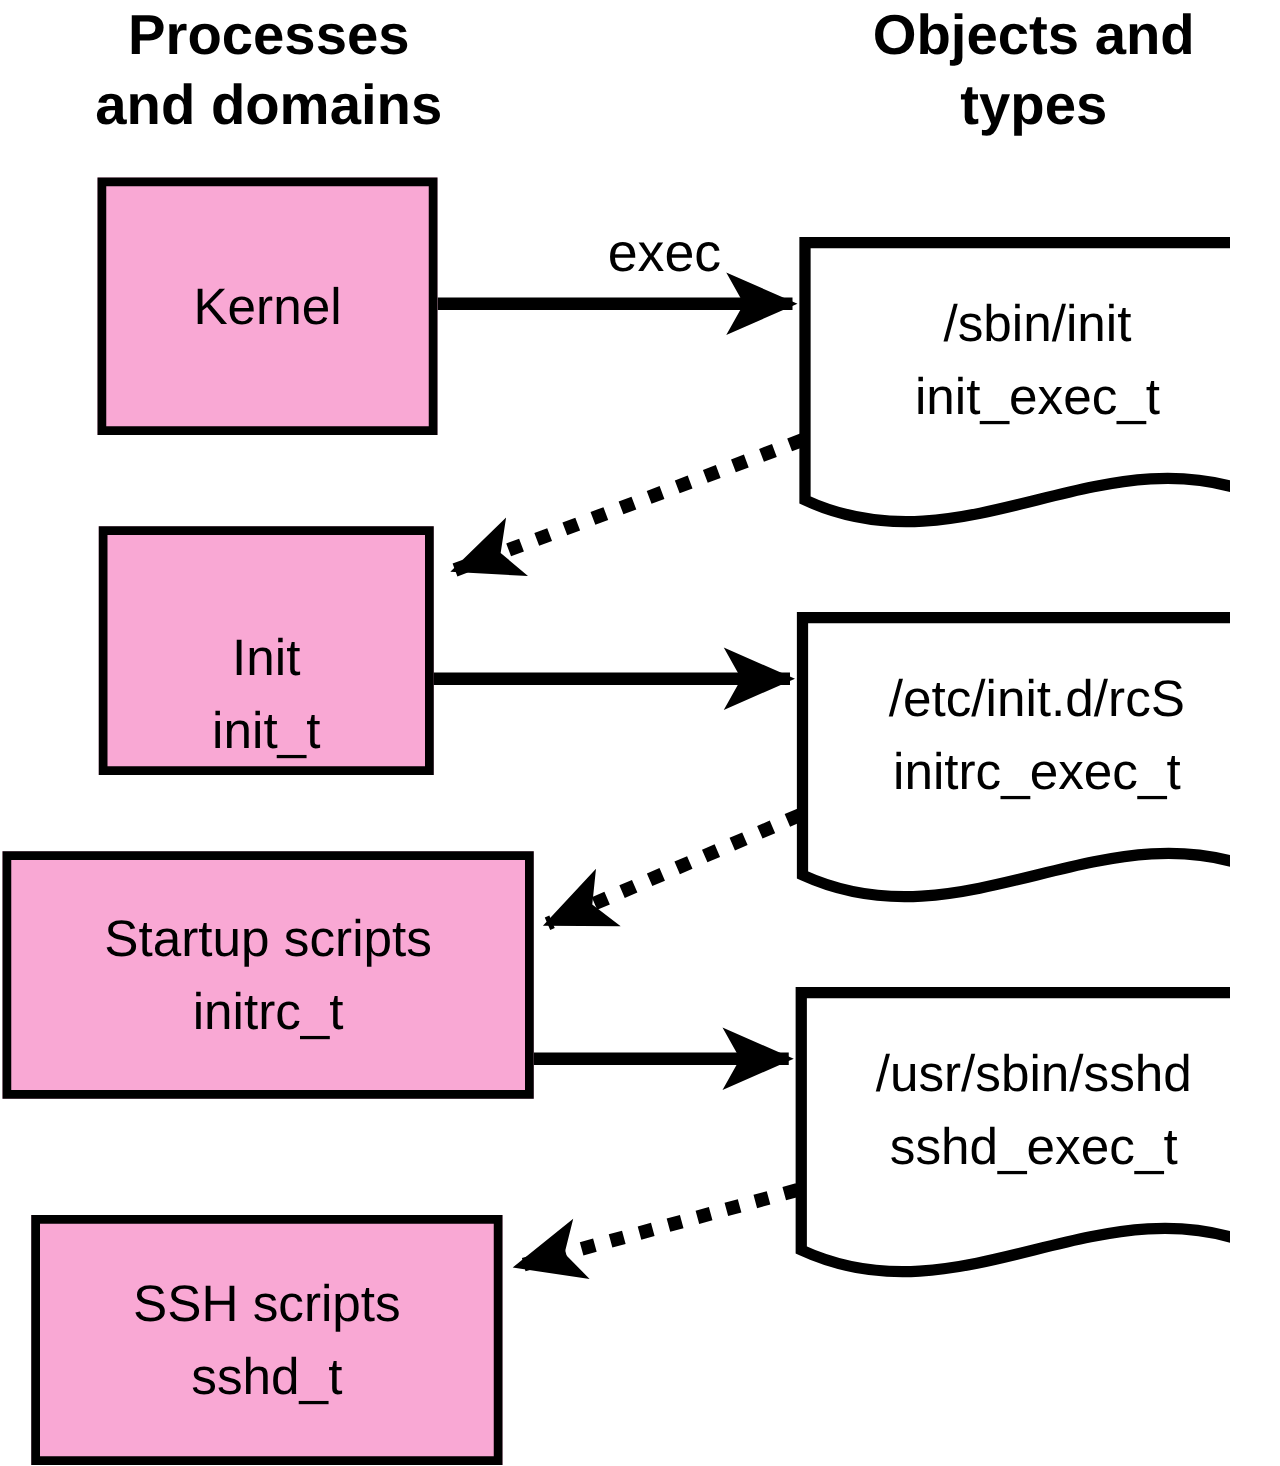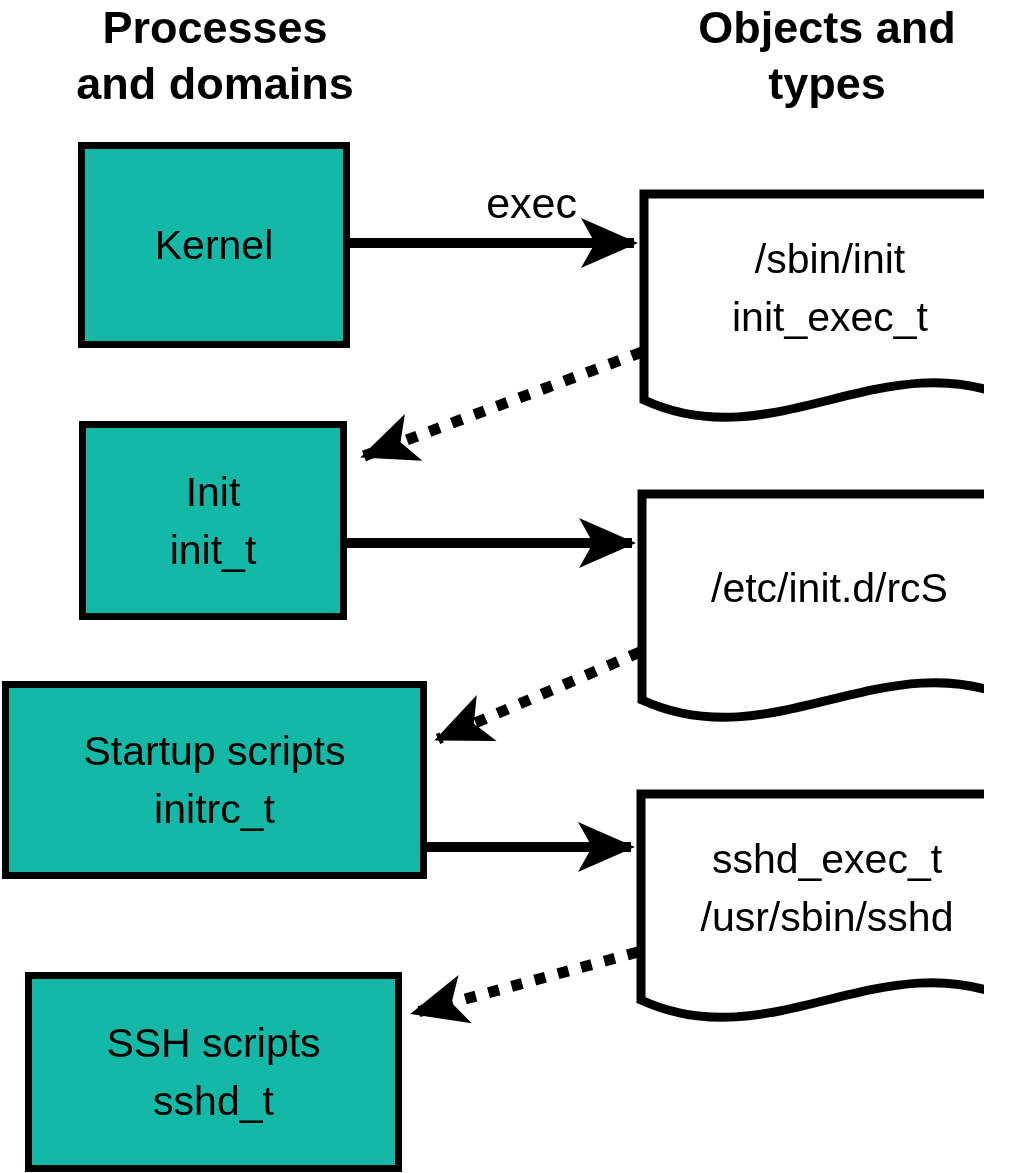--- a/index.html
+++ b/index.html
@@ -21,33 +21,33 @@
     font-size: 45px;
     line-height: 56px;
     white-space: nowrap;
   }
   .hdr-left  { left: 0;   top: 2; width: 430px; }
   .hdr-right { left: 620px; top: 2; width: 414px; }
 
   .pbox {
     position: absolute;
     box-sizing: border-box;
-    background: #14b8a6;
+    background: #f9a8d4;
     border: 7px solid #000000;
     display: flex;
     flex-direction: column;
     align-items: center;
     justify-content: center;
     text-align: center;
     font-size: 41px;
     line-height: 58px;
     white-space: nowrap;
   }
   .pbox-kernel  { left: 78px; top: 142px;  width: 272px; height: 206px; }
-  .pbox-init    { left: 79px; top: 421px;  width: 268px; height: 199px; }
+  .pbox-init    { left: 79px; top: 421px;  width: 268px; height: 199px; justify-content: flex-end; }
   .pbox-startup { left: 2px;  top: 681px;  width: 425px; height: 198px; }
   .pbox-ssh     { left: 25px; top: 972px;  width: 377px; height: 200px; }
 
   .doctext {
     position: absolute;
     display: flex;
     flex-direction: column;
     align-items: center;
     justify-content: center;
     text-align: center;
@@ -119,21 +119,22 @@
     <div>SSH scripts</div>
     <div>sshd_t</div>
   </div>
 
   <div class="doctext doctext-1">
     <div>/sbin/init</div>
     <div>init_exec_t</div>
   </div>
   <div class="doctext doctext-2">
     <div>/etc/init.d/rcS</div>
+    <div>initrc_exec_t</div>
   </div>
   <div class="doctext doctext-3">
+    <div>/usr/sbin/sshd</div>
     <div>sshd_exec_t</div>
-    <div>/usr/sbin/sshd</div>
   </div>
 
   <div class="exec-label">exec</div>
 
 </div>
 
 </body></html>

